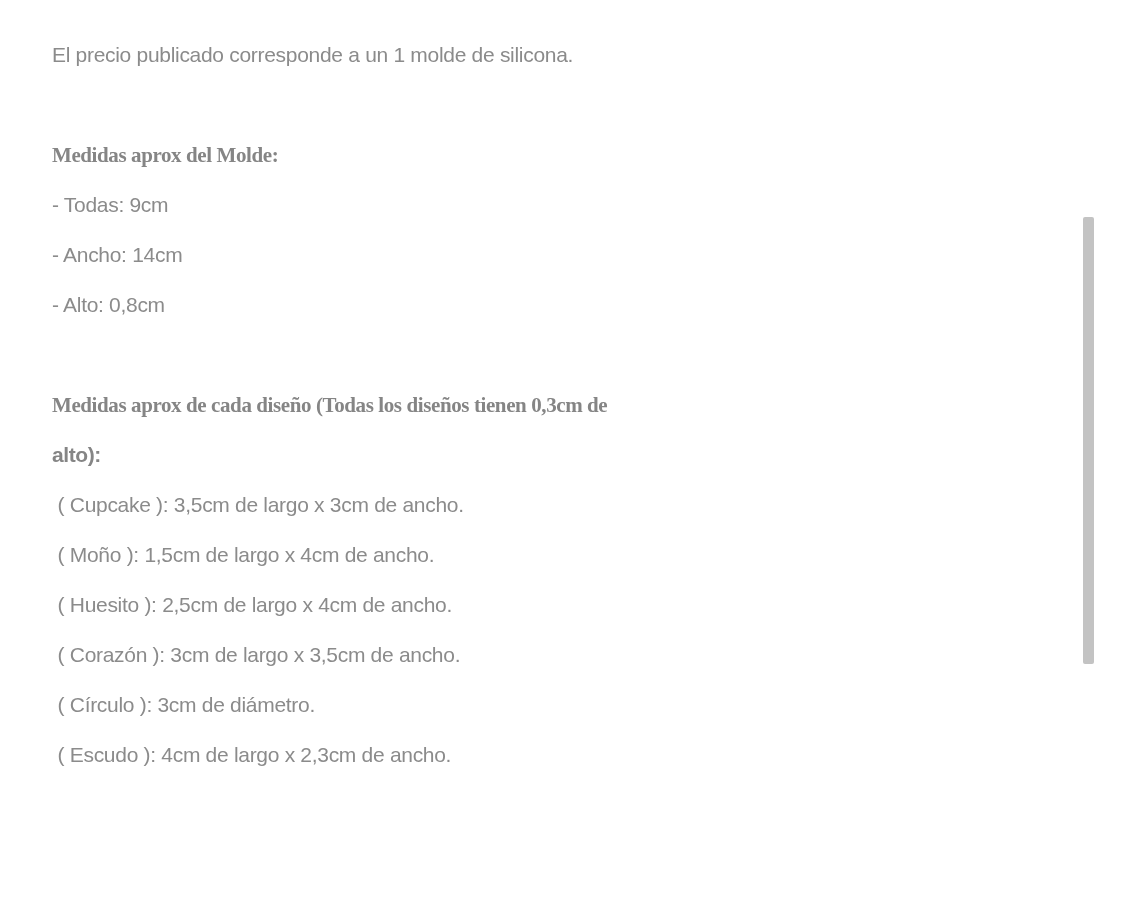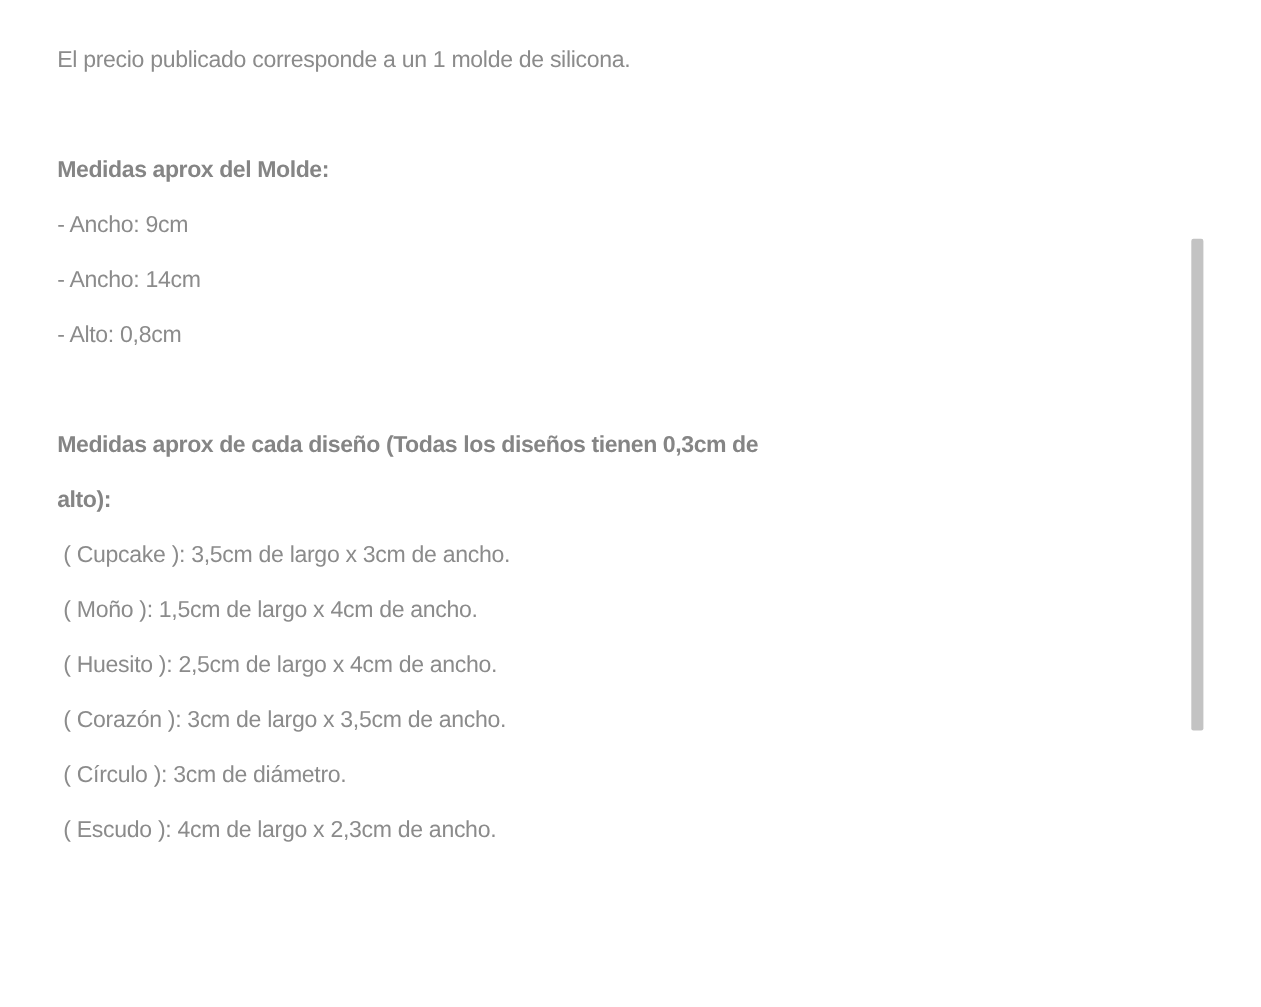--- a/index.html
+++ b/index.html
@@ -28,20 +28,21 @@
     white-space: pre;
     margin: 0;
   }
   .heading {
     font-weight: 700;
     color: #858585;
     letter-spacing: -0.4px;
   }
   .gap-before {
     margin-top: 50px;
+    font-family: Liberation Serif, serif;
   }
   .scrollbar-track {
     position: absolute;
     left: 1082px;
     top: 0;
     width: 13px;
     height: 915px;
   }
   .scrollbar-thumb {
     position: absolute;
@@ -55,21 +56,21 @@
 </style>
 </head>
 <body>
 
 <div class="content">
 
   <div class="line">El precio publicado corresponde a un 1 molde de silicona.</div>
 
   <div class="line heading gap-before">Medidas aprox del Molde:</div>
 
-  <div class="line">- Ancho: 9cm</div>
+  <div class="line">- Todas: 9cm</div>
 
   <div class="line">- Ancho: 14cm</div>
 
   <div class="line">- Alto: 0,8cm</div>
 
   <div class="line heading gap-before">Medidas aprox de cada diseño (Todas los diseños tienen 0,3cm de</div>
 
   <div class="line heading">alto):</div>
 
   <div class="line"> ( Cupcake ): 3,5cm de largo x 3cm de ancho.</div>

